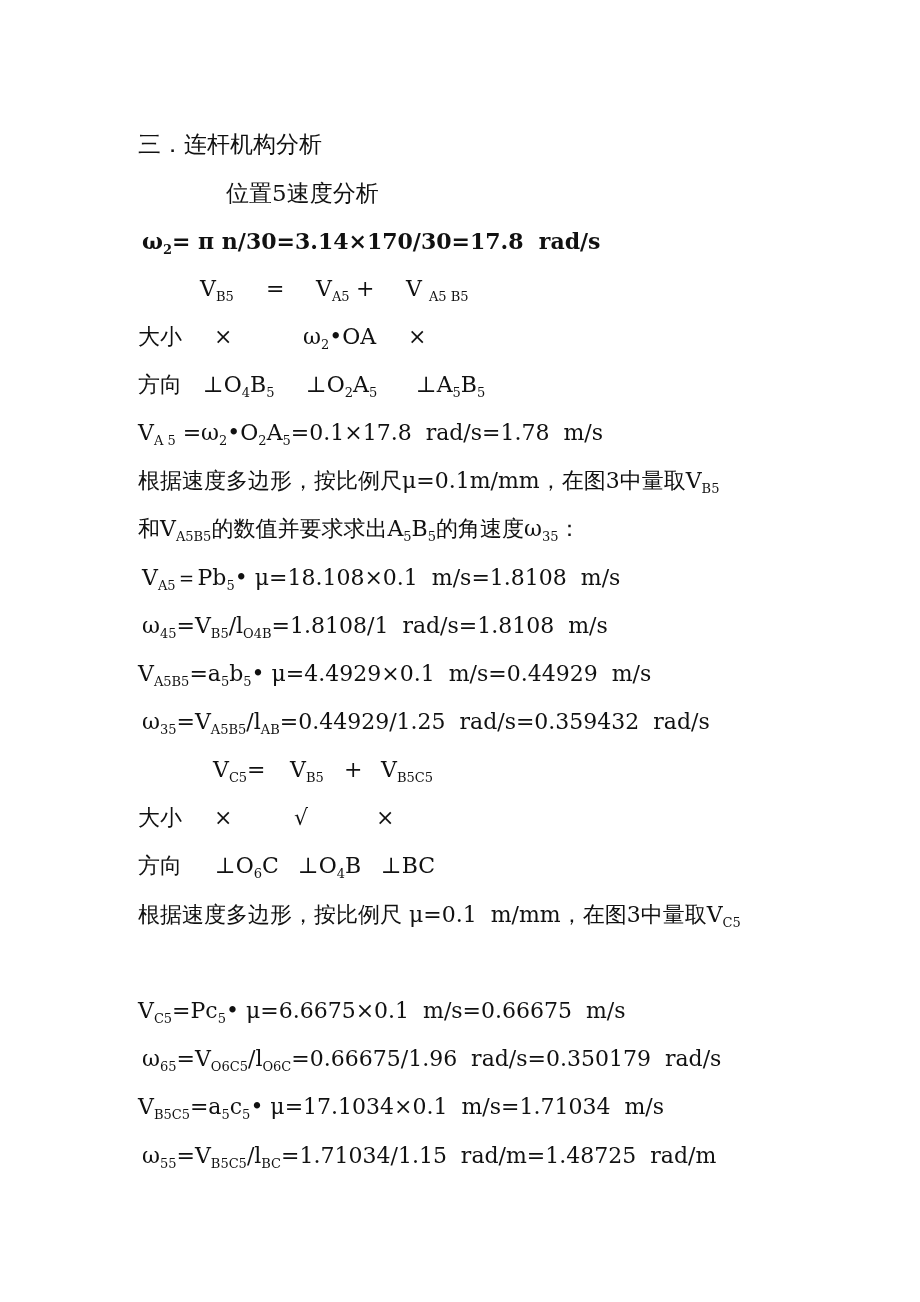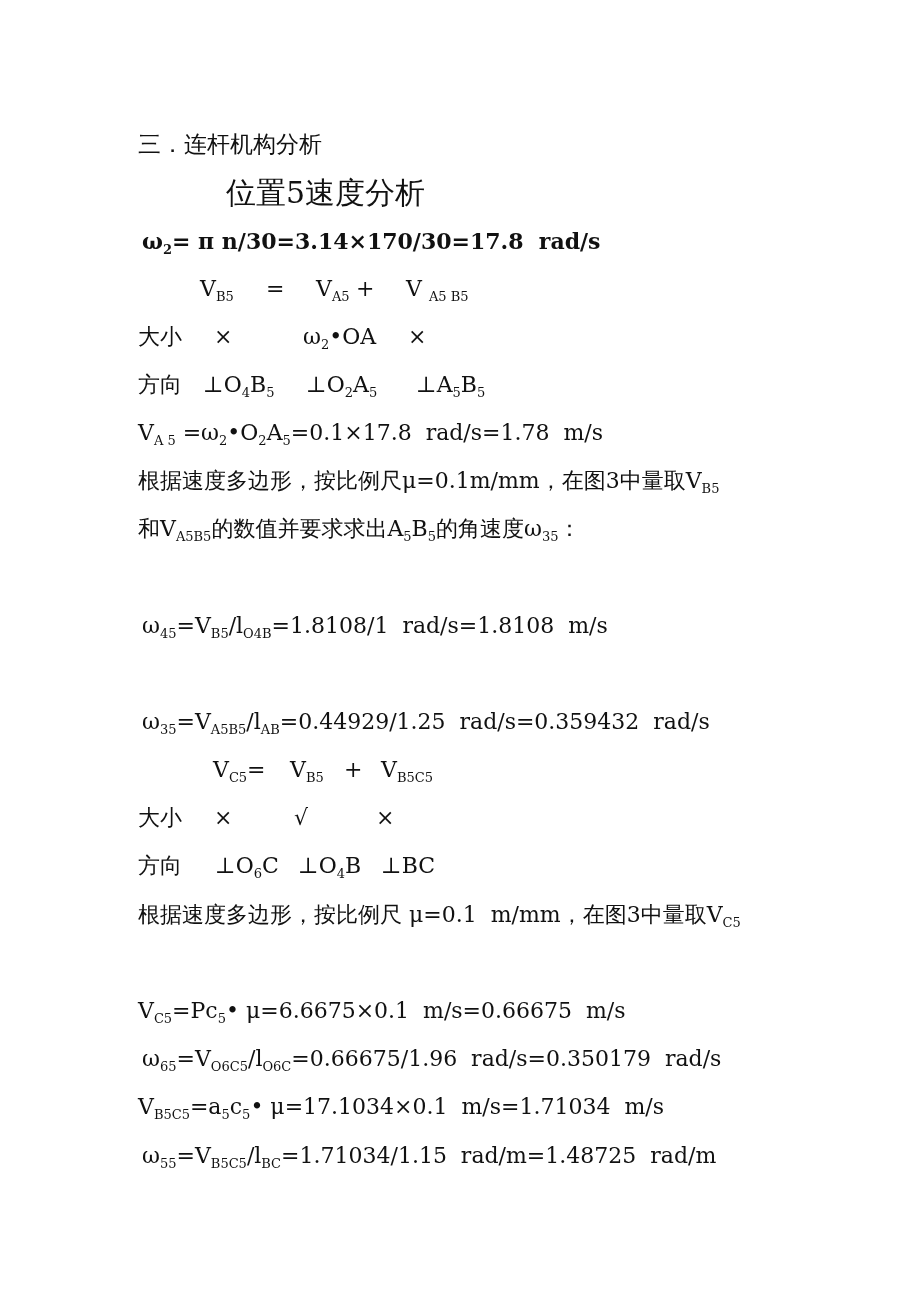--- a/index.html
+++ b/index.html
@@ -28,21 +28,21 @@
       line-height: 30px;
       height: 30px;
     }
     .seg { position: absolute; top: 0; white-space: pre; }
     sub {
       font-size: 13px;
       vertical-align: -5px;
       line-height: 0;
     }
     .h1 { font-size: 23px; }
-    .h2 { font-size: 30px; }
+    .h2 { font-size: 23px; }
   </style>
 </head>
 <body>
 
 <div class="page">
 
   <div class="line h1" style="top:121px; left:138px;">三．连杆机构分析</div>
 
   <div class="line h2" style="top:170px; left:226px;">位置5速度分析</div>
 
@@ -68,21 +68,23 @@
     <span class="seg rich" style="left:203px;"><span>⊥O</span><sub>4</sub><span>B</span><sub>5</sub></span>
     <span class="seg rich" style="left:306px;"><span>⊥O</span><sub>2</sub><span>A</span><sub>5</sub></span>
     <span class="seg rich" style="left:416px;"><span>⊥A</span><sub>5</sub><span>B</span><sub>5</sub></span>
   </div>
 
   <div class="line rich" style="top:410px; left:138px;"><span>V</span><sub>A 5</sub><span> =ω</span><sub>2</sub><span>•O</span><sub>2</sub><span>A</span><sub>5</sub><span>=0.1×17.8  rad/s=1.78  m/s</span></div>
 
   <div class="line rich" style="top:458px; left:138px;"><span>根据速度多边形，按比例尺μ=0.1m/mm，在图3中量取V</span><sub>B5</sub></div>
   <div class="line rich" style="top:506px; left:138px;"><span>和V</span><sub>A5B5</sub><span>的数值并要求求出A</span><sub>5</sub><span>B</span><sub>5</sub><span>的角速度ω</span><sub>35</sub><span>：</span></div>
 
+  <div class="line rich" style="top:555px; left:142px;"><span>V</span><sub>A5</sub><span>＝Pb</span><sub>5</sub><span>• μ=18.108×0.1  m/s=1.8108  m/s</span></div>
   <div class="line rich" style="top:603px; left:142px;"><span>ω</span><sub>45</sub><span>=V</span><sub>B5</sub><span>/l</span><sub>O4B</sub><span>=1.8108/1  rad/s=1.8108  m/s</span></div>
+  <div class="line rich" style="top:651px; left:138px;"><span>V</span><sub>A5B5</sub><span>=a</span><sub>5</sub><span>b</span><sub>5</sub><span>• μ=4.4929×0.1  m/s=0.44929  m/s</span></div>
   <div class="line rich" style="top:699px; left:142px;"><span>ω</span><sub>35</sub><span>=V</span><sub>A5B5</sub><span>/l</span><sub>AB</sub><span>=0.44929/1.25  rad/s=0.359432  rad/s</span></div>
 
   <div class="line" style="top:747px; left:0; width:920px;">
     <span class="seg" style="left:213px;text-align:right;"><span>V</span><sub>C5</sub><span>=</span></span>
     <span class="seg" style="left:290px;"><span>V</span><sub>B5</sub></span>
     <span class="seg" style="left:344px;">+</span>
     <span class="seg" style="left:381px;"><span>V</span><sub>B5C5</sub></span>
   </div>
 
   <div class="line" style="top:795px; left:0; width:920px;">

